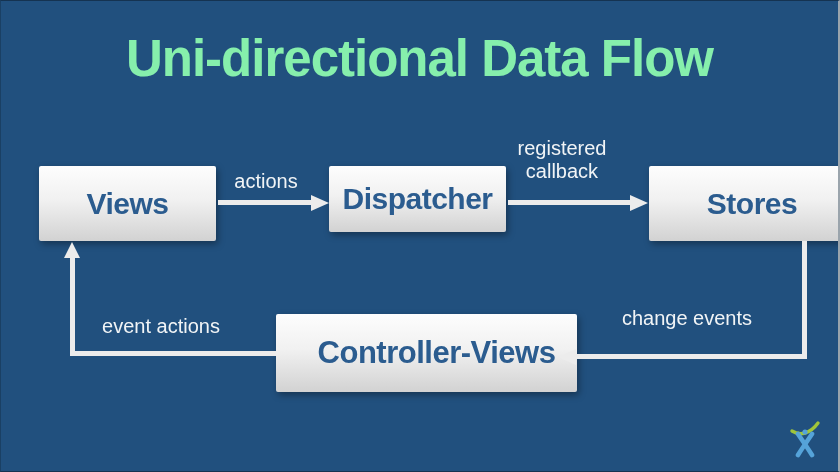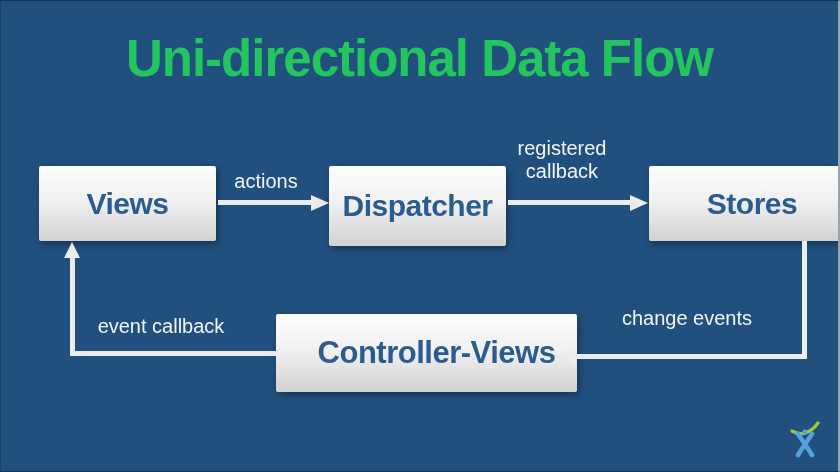--- a/index.html
+++ b/index.html
@@ -11,37 +11,37 @@
     overflow:hidden;
     font-family:"Liberation Sans", sans-serif;
     border-top:1px solid rgba(0,0,0,.35);
     border-left:1px solid rgba(0,0,0,.2);
     border-right:2px solid #9aa4ac;
     border-bottom:1px solid rgba(0,0,0,.35);
   }
   .title {
     position:absolute; top:28px; left:0; right:0;
     text-align:center;
-    color:#22c55e;
+    color:#86efac;
     font-size:51px; font-weight:bold;
     letter-spacing:-1px;
   }
   .node {
     position:absolute;
     display:flex; align-items:center; justify-content:center;
     background:linear-gradient(180deg, #fdfdfd 0%, #f1f1f1 45%, #d2d2d2 100%);
     color:var(--node-text, #2b5c8f);
     font-weight:bold;
     font-size:30px;
     letter-spacing:-0.5px;
     border-radius:2px;
     box-shadow:2px 3px 7px rgba(0,0,0,.35);
   }
   .node-views       { left:38px;  top:165px; width:177px; height:75px;text-align:center; }
-  .node-dispatcher  { left:328px; top:165px; width:177px; height:80px; }
+  .node-dispatcher  { left:328px; top:165px; width:177px; height:66px; }
   .node-stores      { left:648px; top:165px; width:206px; height:75px;justify-content:center; }
   .node-controller  { left:275px; top:313px; width:281px; height:78px; font-size:31px;padding-left:20px; }
 
   .shaft-h { position:absolute; height:5px; background:var(--arrow, #ececec); }
   .shaft-v { position:absolute; width:5px;  background:var(--arrow, #ececec); }
   .head    { position:absolute; width:0; height:0; }
   .head-right { border-top:8px solid transparent; border-bottom:8px solid transparent; border-left:18px solid var(--arrow, #ececec); }
   .head-left  { border-top:8px solid transparent; border-bottom:8px solid transparent; border-right:18px solid var(--arrow, #ececec); }
   .head-up    { border-left:8px solid transparent; border-right:8px solid transparent; border-bottom:16px solid var(--arrow, #ececec); }
 
@@ -88,21 +88,21 @@
   <div class="edge-label lbl-registered">registered callback</div>
 
   <div class="shaft-v" style="left:801px; top:240px; height:116px;"></div>
   <div class="shaft-h" style="left:574px; top:353px; width:232px;"></div>
   <div class="head head-left" style="left:557px; top:348px;"></div>
   <div class="edge-label lbl-change">change events</div>
 
   <div class="shaft-h" style="left:72px; top:350px; width:203px;"></div>
   <div class="shaft-v" style="left:69px; top:256px; height:99px;"></div>
   <div class="head head-up" style="left:63px; top:241px;"></div>
-  <div class="edge-label lbl-handlers">event callback</div>
+  <div class="edge-label lbl-handlers">event actions</div>
 
   <div class="logo">
     <svg viewBox="0 0 32 40" width="32" height="40" aria-hidden="true">
       <path d="M3 13 C 11 18, 21 16, 29 5" fill="none" stroke="var(--logo-green,#a0c53a)" stroke-width="3.4" stroke-linecap="round"></path>
       <circle cx="16" cy="14" r="2.6" fill="var(--logo-blue,#55a3d9)"></circle>
       <path d="M9 16 C 13 22, 18 29, 23 37" fill="none" stroke="var(--logo-blue,#55a3d9)" stroke-width="4.6" stroke-linecap="round"></path>
       <path d="M23 16 C 19 22, 14 29, 9 37" fill="none" stroke="var(--logo-blue,#55a3d9)" stroke-width="4.6" stroke-linecap="round"></path>
     </svg>
   </div>
 

